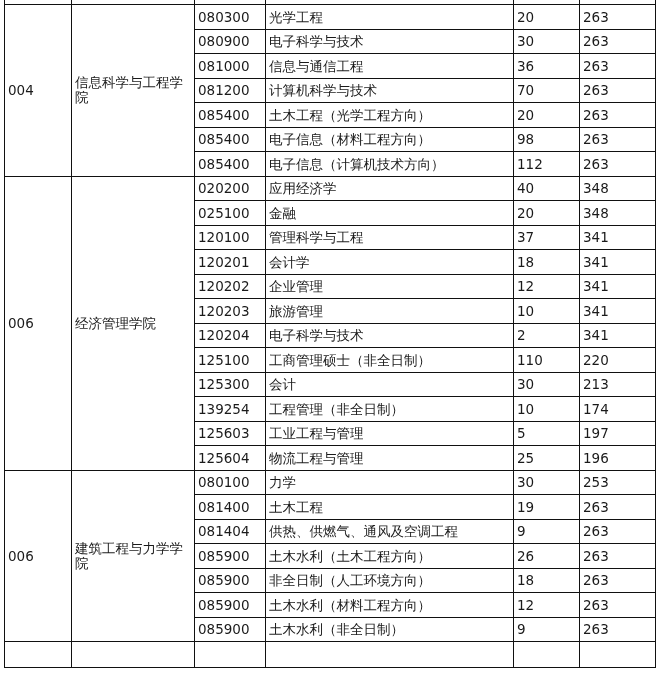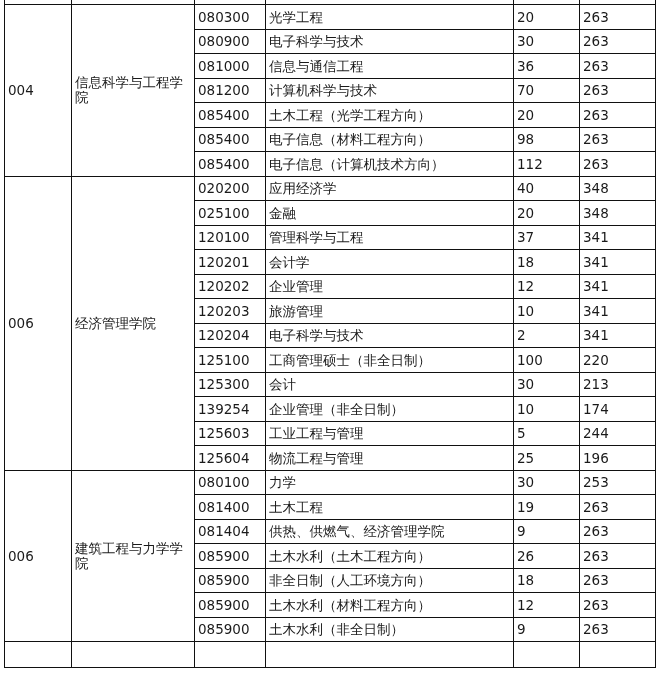--- a/index.html
+++ b/index.html
@@ -161,40 +161,40 @@
         </tr>
         <tr>
           <td>120204</td>
           <td>电子科学与技术</td>
           <td>2</td>
           <td>341</td>
         </tr>
         <tr>
           <td>125100</td>
           <td>工商管理硕士（非全日制）</td>
-          <td>100</td>
+          <td>110</td>
           <td>220</td>
         </tr>
         <tr>
           <td>125300</td>
           <td>会计</td>
           <td>30</td>
           <td>213</td>
         </tr>
         <tr>
           <td>139254</td>
-          <td>企业管理（非全日制）</td>
+          <td>工程管理（非全日制）</td>
           <td>10</td>
           <td>174</td>
         </tr>
         <tr>
           <td>125603</td>
           <td>工业工程与管理</td>
           <td>5</td>
-          <td>244</td>
+          <td>197</td>
         </tr>
         <tr>
           <td>125604</td>
           <td>物流工程与管理</td>
           <td>25</td>
           <td>196</td>
         </tr>
         <tr>
           <td class="dept-code" rowspan="7">006</td>
           <td class="dept-name" rowspan="7">建筑工程与力学学院</td>
@@ -204,21 +204,21 @@
           <td>253</td>
         </tr>
         <tr>
           <td>081400</td>
           <td>土木工程</td>
           <td>19</td>
           <td>263</td>
         </tr>
         <tr>
           <td>081404</td>
-          <td>供热、供燃气、经济管理学院</td>
+          <td>供热、供燃气、通风及空调工程</td>
           <td>9</td>
           <td>263</td>
         </tr>
         <tr>
           <td>085900</td>
           <td>土木水利（土木工程方向）</td>
           <td>26</td>
           <td>263</td>
         </tr>
         <tr>

